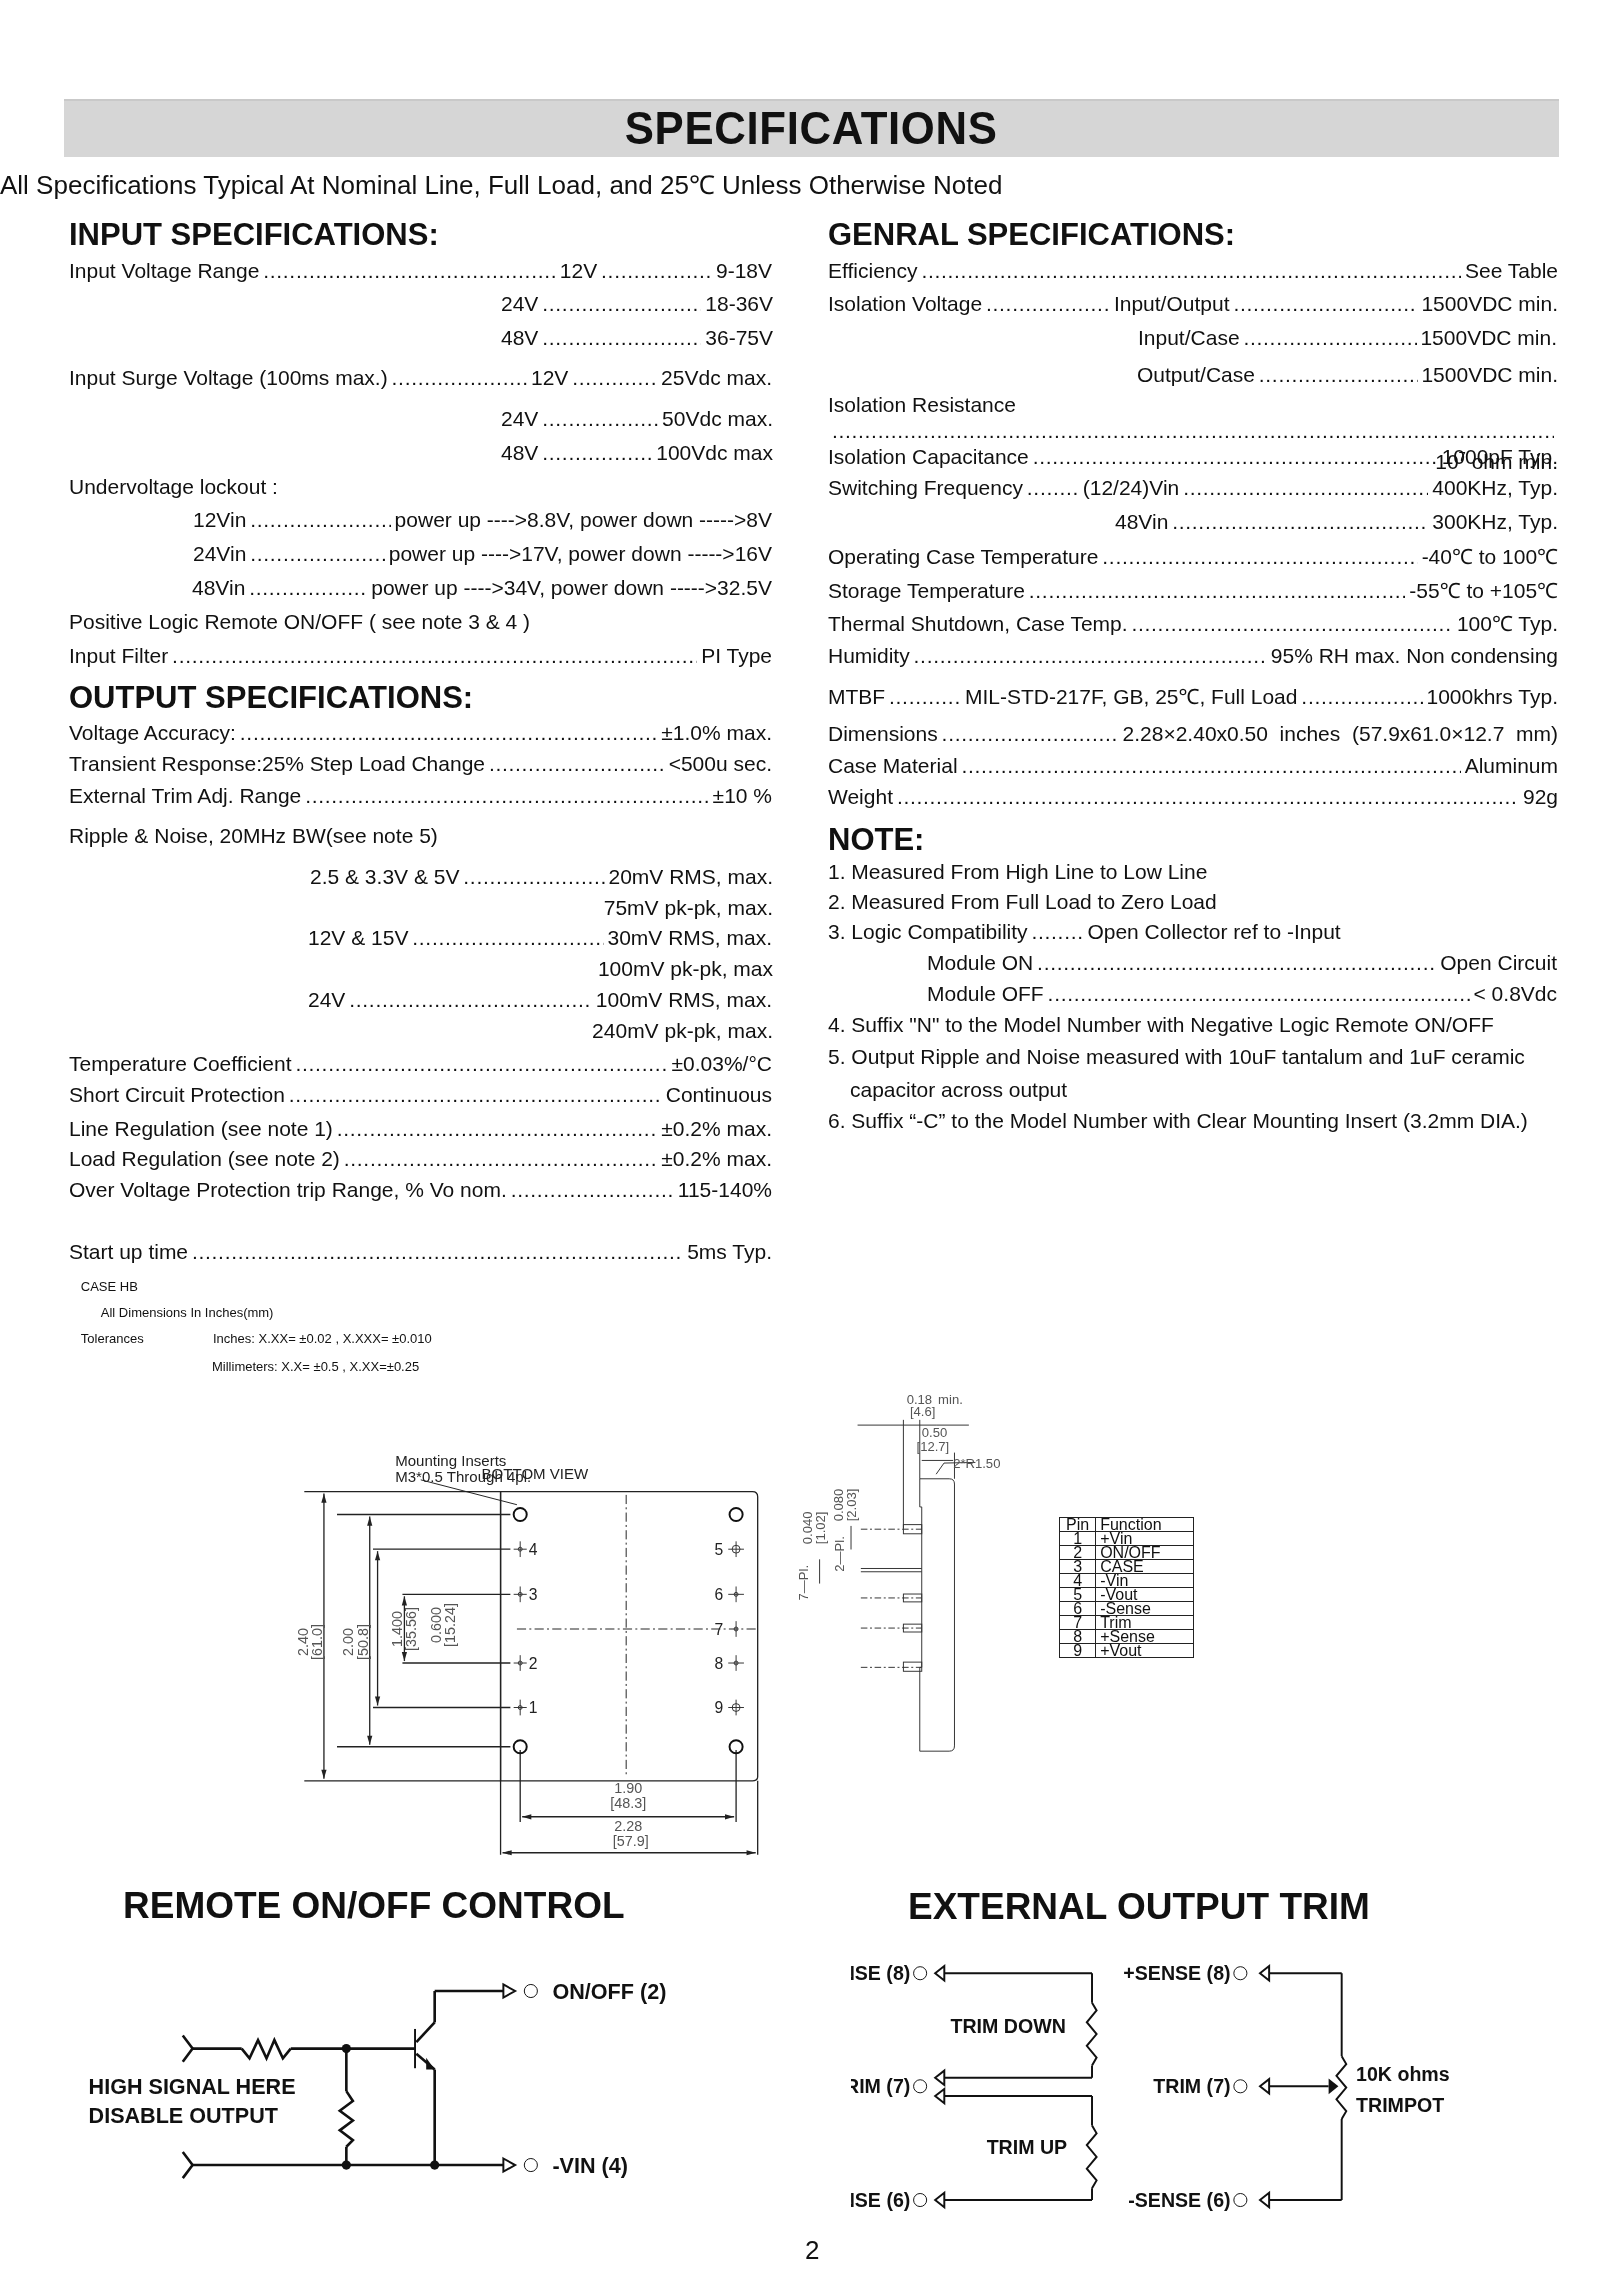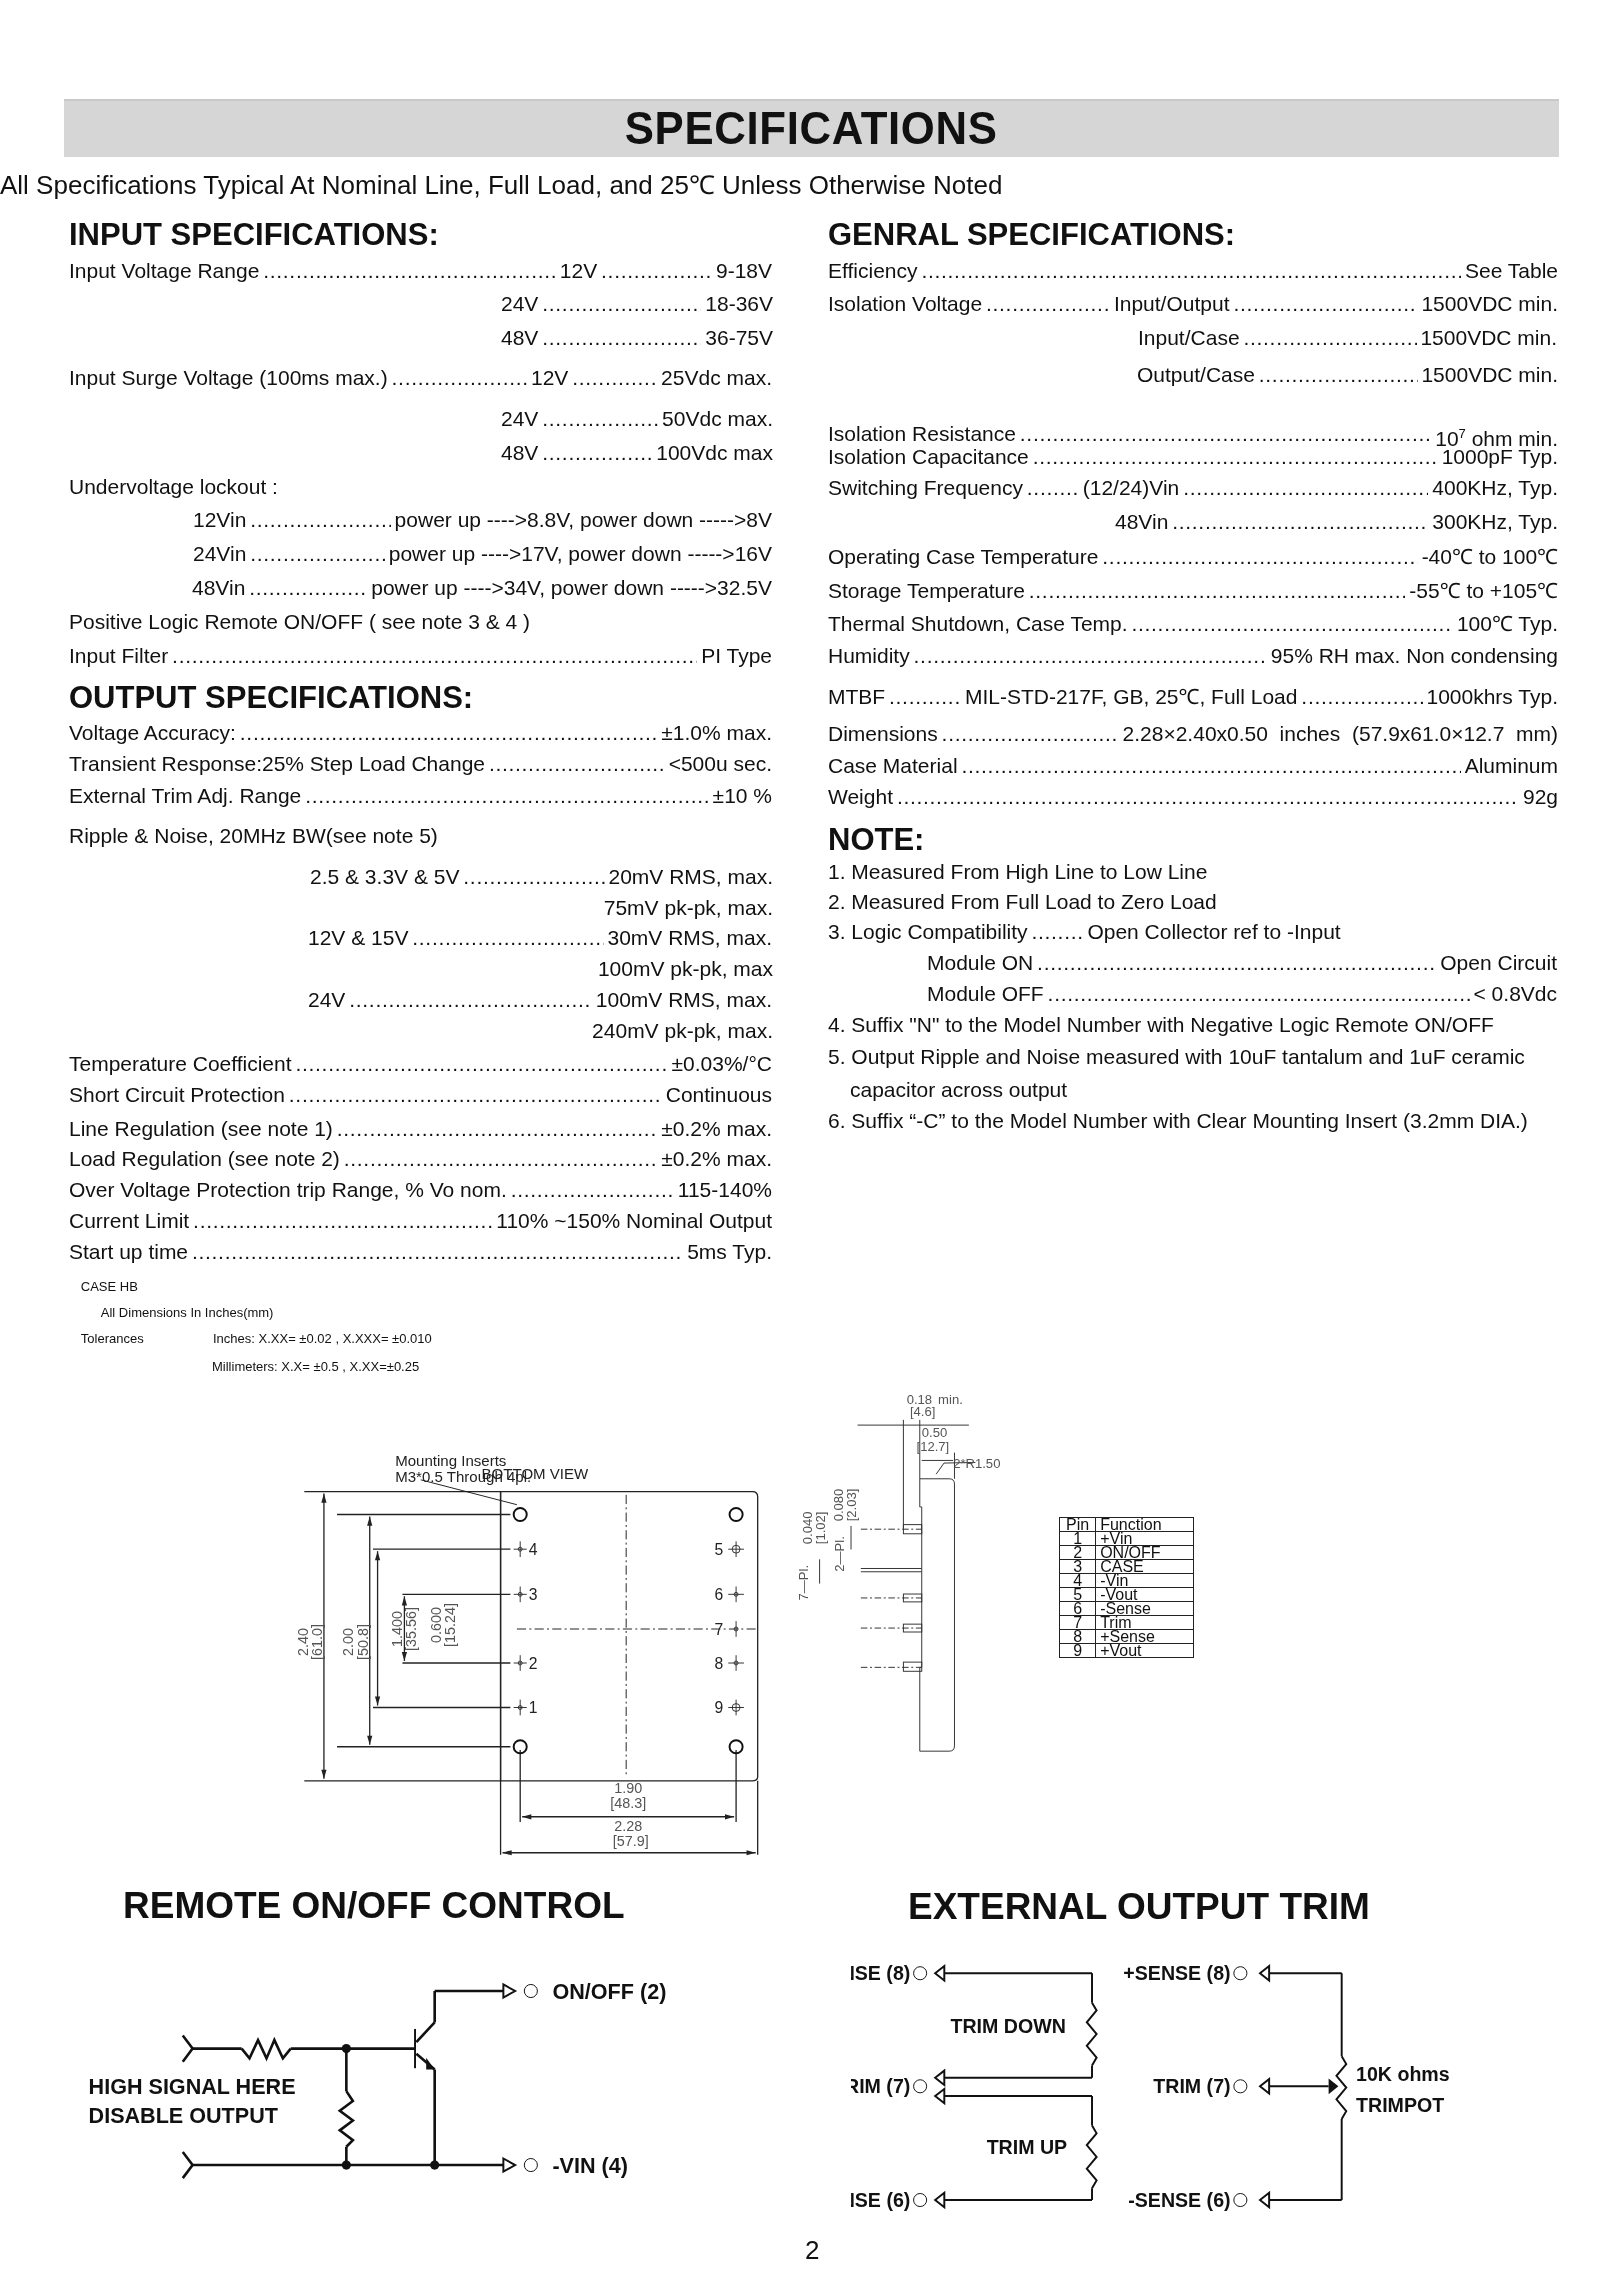--- a/index.html
+++ b/index.html
@@ -163,25 +163,20 @@
   <div class="row full" style="top:1146px;">
     <span class="lbl">Load Regulation (see note 2)</span>
     <span class="dots"></span>
     <span class="val">±0.2% max.</span>
   </div>
   <div class="row full" style="top:1177px;">
     <span class="lbl">Over Voltage Protection trip Range, % Vo nom.</span>
     <span class="dots"></span>
     <span class="val">115-140%</span>
   </div>
-  <div class="row full" style="top:1208px;">
-    <span class="lbl">Current Limit</span>
-    <span class="dots"></span>
-    <span class="val">110% ~150% Nominal Output</span>
-  </div>
   <div class="row full" style="top:1239px;">
     <span class="lbl">Start up time</span>
     <span class="dots"></span>
     <span class="val">5ms Typ.</span>
   </div>
 
   <div class="small" style="top:1276px;left:11.8px;">CASE HB</div>
   <div class="small" style="top:1302px;left:11.8px;margin-left:20px;">All Dimensions In Inches(mm)</div>
   <div class="small" style="top:1328px;left:11.8px;">Tolerances</div>
   <div class="small" style="top:1328px;left:144px;">Inches: X.XX= ±0.02 , X.XXX= ±0.010</div>
@@ -205,21 +200,21 @@
   <div class="row" style="top:325px;left:310px;width:419px;">
     <span class="lbl">Input/Case</span>
     <span class="dots"></span>
     <span class="val">1500VDC min.</span>
   </div>
   <div class="row" style="top:362px;left:309px;width:421px;">
     <span class="lbl">Output/Case</span>
     <span class="dots"></span>
     <span class="val">1500VDC min.</span>
   </div>
-  <div class="row full" style="top:421px;">
+  <div class="row full" style="top:392px;flex-direction:column;">
     <span class="lbl">Isolation Resistance</span>
     <span class="dots"></span>
     <span class="val"><span>10</span><sup style="font-size:13px">7</sup><span style="white-space:pre"> ohm min.</span></span>
   </div>
   <div class="row full" style="top:444px;">
     <span class="lbl">Isolation Capacitance</span>
     <span class="dots"></span>
     <span class="val">1000pF Typ.</span>
   </div>
   <div class="row full" style="top:475px;">

